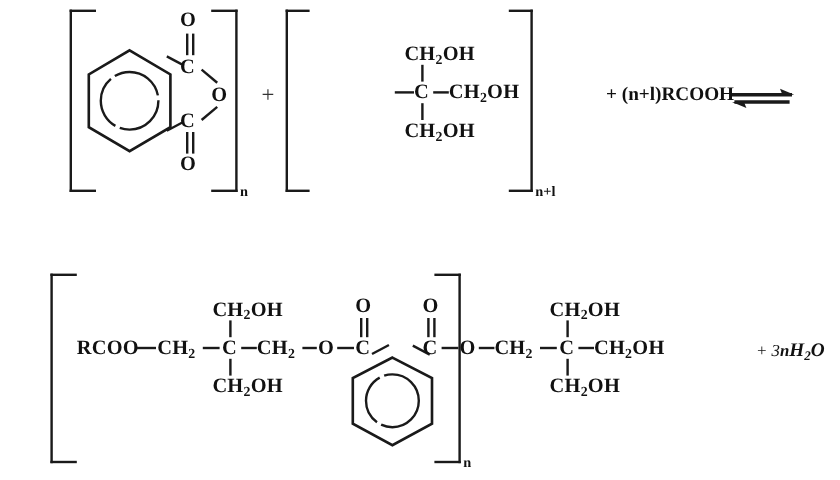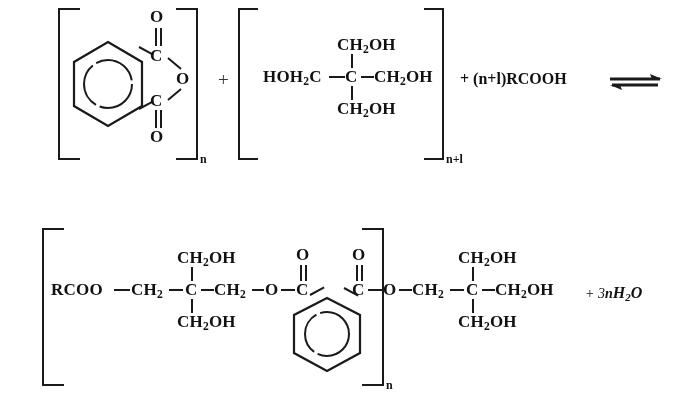--- a/index.html
+++ b/index.html
@@ -54,20 +54,21 @@
     position: absolute;
     font-size: 19px;
     font-weight: normal;
     color: #333;
   }
   .opstr {
     position: absolute;
     font-weight: bold;
     font-size: 16px;
     white-space: nowrap;
+    margin-left: 45px;
   }
   .opstr sub { font-size: 0.68em; vertical-align: -0.28em; }
 
   
   .bond {
     position: absolute;
     background: #1a1a1a;
   }
   .bondh { height: 2px; }
   .bondv { width: 2px; }
@@ -107,23 +108,20 @@
   <div class="ctext" style="left:176px; top:70px;">O</div>
   <div class="ctext" style="left:150px; top:92px;">C</div>
   <div class="ctext" style="left:150px; top:128px;">O</div>
 
   <div class="plus" style="left:218px; top:69px;">+</div>
 
   <div class="bracket left" style="left:238px; top:8px; width:20px; height:152px;"></div>
   <div class="bracket right" style="left:424px; top:8px; width:20px; height:152px;"></div>
   <div class="sub" style="left:446px; top:152px;">n+l</div>
 
-  <div class="ctext" style="left:263px; top:68px;">
-    <span>HOH</span><sub>2</sub><span>C</span>
-  </div>
   <div class="ctext" style="left:345px; top:68px;">C</div>
   <div class="ctext" style="left:337px; top:36px;">
     <span>CH</span><sub>2</sub><span>OH</span>
   </div>
   <div class="ctext" style="left:374px; top:68px;">
     <span>CH</span><sub>2</sub><span>OH</span>
   </div>
   <div class="ctext" style="left:337px; top:100px;">
     <span>CH</span><sub>2</sub><span>OH</span>
   </div>
@@ -141,21 +139,21 @@
     <polygon points="56,11 44,6 46,11" fill="#1a1a1a"></polygon>
 
     <line x1="6" y1="17" x2="52" y2="17" stroke="#1a1a1a" stroke-width="3"></line>
     <polygon points="4,17 16,22 14,17" fill="#1a1a1a"></polygon>
   </svg>
 
   <div class="bracket left" style="left:42px;  top:228px; width:22px; height:158px;"></div>
   <div class="bracket right" style="left:362px; top:228px; width:22px; height:158px;"></div>
   <div class="sub" style="left:386px; top:378px;">n</div>
 
-  <div class="ctext" style="left:51px; top:281px;">RCOO</div>
+  <div class="ctext" style="left:64px; top:281px;">RCOO</div>
   <div class="bond bondh" style="left:114px; top:289px; width:16px;"></div>
 
   <div class="ctext" style="left:131px; top:281px;">
     <span>CH</span><sub>2</sub>
   </div>
   <div class="bond bondh" style="left:169px; top:289px; width:14px;"></div>
 
   <div class="ctext" style="left:185px; top:281px;">C</div>
   <div class="bond bondv" style="left:191px; top:267px; height:14px;"></div>
   <div class="bond bondv" style="left:191px; top:299px; height:14px;"></div>

